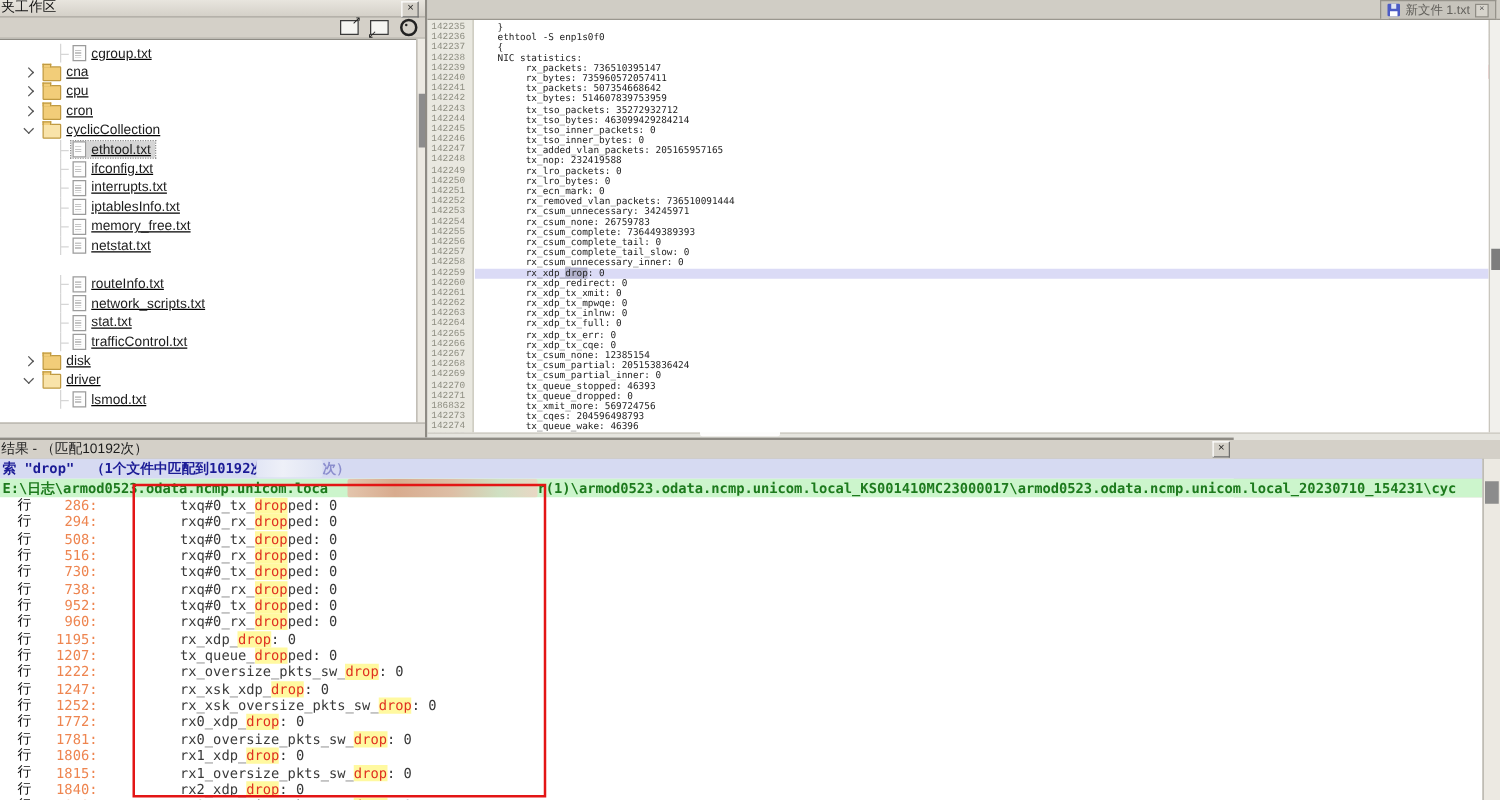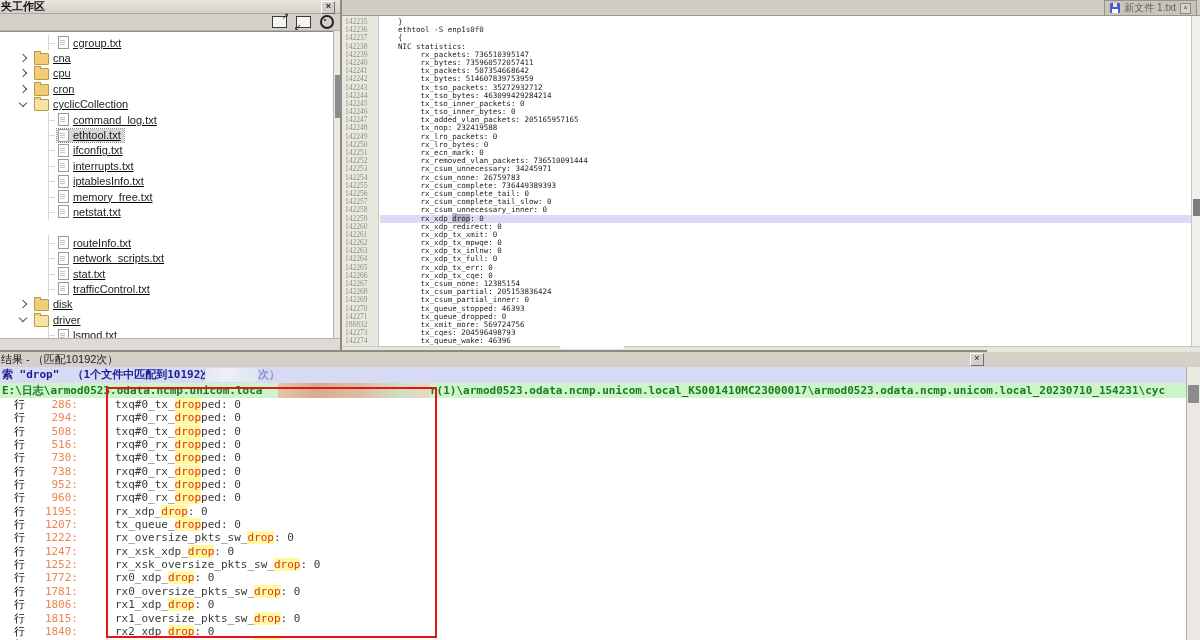--- a/index.html
+++ b/index.html
@@ -1,21 +1,21 @@
 <!DOCTYPE html>
 <html><head>
 <meta charset="utf-8">
 <style>
   html,body{margin:0;padding:0;background:#888;}
   .screen{position:relative;width:1200px;height:640px;background:#d4d0c8;overflow:hidden;
           font-family:"Liberation Sans",sans-serif;-webkit-font-smoothing:antialiased;}
   
   .left-panel{position:absolute;left:0;top:0;width:340px;height:350px;background:#d4d0c8;}
   .lp-title{position:absolute;left:0;top:0;width:340px;height:13px;font-size:11px;line-height:13px;color:#111;
-            border-bottom:1px solid #aaa7a0;background:linear-gradient(#e8e5de,#d4d0c8);font-weight:bold;}
+            border-bottom:1px solid #aaa7a0;background:linear-gradient(#e8e5de,#d4d0c8);}
   .lp-title span{margin-left:1px;}
   .win-x{position:absolute;top:1px;right:5px;width:12px;height:11px;background:#d4d0c8;border:1px solid;
          border-color:#fff #6f6f6f #6f6f6f #fff;font-size:9px;line-height:9px;text-align:center;color:#222;}
   .lp-tools{position:absolute;left:0;top:13px;width:340px;height:18px;display:flex;justify-content:flex-end;
             align-items:center;gap:9px;padding-right:6px;box-sizing:border-box;border-bottom:1px solid #b5b2aa;}
   .tool-scr{position:relative;width:13px;height:10px;border:1px solid #3a3a3a;background:#f5f5f2;}
   .tool-scr.out::after{content:"↗";position:absolute;right:-3px;top:-6px;font-size:9px;color:#222;}
   .tool-scr.in::after{content:"↙";position:absolute;left:-3px;bottom:-5px;font-size:9px;color:#222;}
   .ico-locate{position:relative;width:10px;height:10px;border:2px solid #222;border-radius:50%;}
   .ico-locate::after{content:"";position:absolute;left:2px;top:2px;width:2px;height:2px;background:#222;border-radius:50%;}
@@ -48,21 +48,21 @@
   .tab{height:14px;display:inline-flex;align-items:center;gap:4px;padding:0 5px;margin-right:3px;font-size:10px;
        background:#c7c4bc;border:1px solid #96938b;border-bottom:none;color:#63615c;white-space:nowrap;}
   .tab.active{background:#fff;color:#000;height:16px;}
   .ico-floppy{position:relative;width:10px;height:10px;background:#4d5cc5;border-radius:1px;flex:none;}
   .ico-floppy::before{content:"";position:absolute;top:0;left:3px;width:4px;height:4px;background:#dfe3f2;}
   .ico-floppy::after{content:"";position:absolute;bottom:0;left:2px;width:6px;height:4px;background:#fff;}
   .ico-floppy.pale{background:#a7b0cf;}
   .tab-x{width:9px;height:9px;border:1px solid #8f8c84;background:#d7d4cc;font-size:7px;line-height:8px;text-align:center;color:#4d4d4d;flex:none;}
   .tab-x.red{background:#cf3b31;border-color:#9c241d;color:#fff;}
   .gutter{position:absolute;left:0;top:16px;width:37px;height:330px;background:#e9e8e0;border-right:1px solid #c6c4b8;overflow:hidden;padding-top:2px;box-sizing:border-box;}
-  .g-num{height:8.2px;line-height:8.2px;font-size:7.5px;font-family:Liberation Serif, serif;color:#8d8d80;padding-left:3px;}
+  .g-num{height:8.2px;line-height:8.2px;font-size:7.5px;font-family:Liberation Mono, monospace;color:#8d8d80;padding-left:3px;}
   .code{position:absolute;left:38px;top:16px;width:811px;height:330px;overflow:hidden;background:#fff;padding-top:2px;box-sizing:border-box;}
   .ed-line{height:8.2px;line-height:8.2px;font-size:7.5px;font-family:"DejaVu Sans Mono",monospace;color:#232323;white-space:pre;padding-left:18px;}
   .ed-line.current{background:#dbdbf6;}
   .ed-sel{background:#b2b2cc;}
   .ed-vscroll{position:absolute;left:849px;top:16px;width:9px;height:330px;background:#f1f0ec;border-left:1px solid #c9c6be;}
   .ed-vthumb{position:absolute;left:1px;top:183px;width:7px;height:17px;background:#7d7d7d;}
   .ed-hscroll{position:absolute;left:0;top:346px;width:858px;height:6px;background:#e6e5df;border-top:1px solid #c9c6be;}
   .ed-blur{position:absolute;left:218px;top:325px;width:64px;height:24px;background:rgba(255,255,255,0.93);border-radius:2px;z-index:5;}
   
   .results-panel{position:absolute;left:0;top:350px;width:987px;height:290px;background:#fff;border-top:2px solid #8e8b84;box-sizing:border-box;}
@@ -77,21 +77,21 @@
   .res-path{position:absolute;left:0;top:31px;width:1186px;height:15px;background:#ccf5cc;overflow:hidden;}
   .res-path .seg{position:absolute;top:0;font-family:"DejaVu Sans Mono",monospace;font-size:11px;line-height:15px;font-weight:bold;color:#1d7a1d;white-space:pre;}
   .seg-a{left:2px;}
   .seg-b{left:430px;}
   .path-blur{position:absolute;left:278px;top:0;width:152px;height:15px;z-index:6;border-radius:2px;
              background:linear-gradient(90deg,#e3c5ac,#d8ab8e 25%,#ddbea5 55%,#cfe0c2 80%,#e9d7c4);}
   .res-rows{position:absolute;left:0;top:46px;width:1186px;height:244px;overflow:hidden;background:#fff;}
   .res-row{display:flex;height:13.35px;line-height:13.4px;font-family:"DejaVu Sans Mono",monospace;font-size:11px;white-space:pre;}
   .r-hang{margin-left:14px;width:16px;color:#111;font-family:"Liberation Sans",sans-serif;font-size:11px;}
   .r-num{width:48px;text-align:right;color:#ee8550;}
-  .r-text{margin-left:37px;color:#3a3a3a;}
+  .r-text{margin-left:66px;color:#3a3a3a;}
   .hit{background:#fff9a0;color:#e03020;}
   .res-vscroll{position:absolute;left:1186px;top:15px;width:14px;height:275px;background:#ece9e2;border-left:1px solid #b0ada5;}
   .res-vthumb{position:absolute;left:1px;top:18px;width:11px;height:18px;background:#8c8c8c;}
   
   .red-rect{position:absolute;left:106px;top:387px;width:327px;height:247px;border:2px solid #e31515;z-index:40;}
 </style>
 </head>
 <body>
 
 <div class="screen">
@@ -132,26 +132,20 @@
           <span class="t-content">
             <span class="ico-folder"></span>
             <span class="t-label">cron</span>
           </span>
         </div>
         <div class="t-row lv1">
           <span class="chev exp"></span>
           <span class="t-content">
             <span class="ico-folder open"></span>
             <span class="t-label">cyclicCollection</span>
-          </span>
-        </div>
-        <div class="t-row lv2">
-          <span class="t-content">
-            <span class="ico-file"></span>
-            <span class="t-label">command_log.txt</span>
           </span>
         </div>
         <div class="t-row lv2 sel">
           <span class="t-content">
             <span class="ico-file"></span>
             <span class="t-label">ethtool.txt</span>
           </span>
         </div>
         <div class="t-row lv2">
           <span class="t-content">

